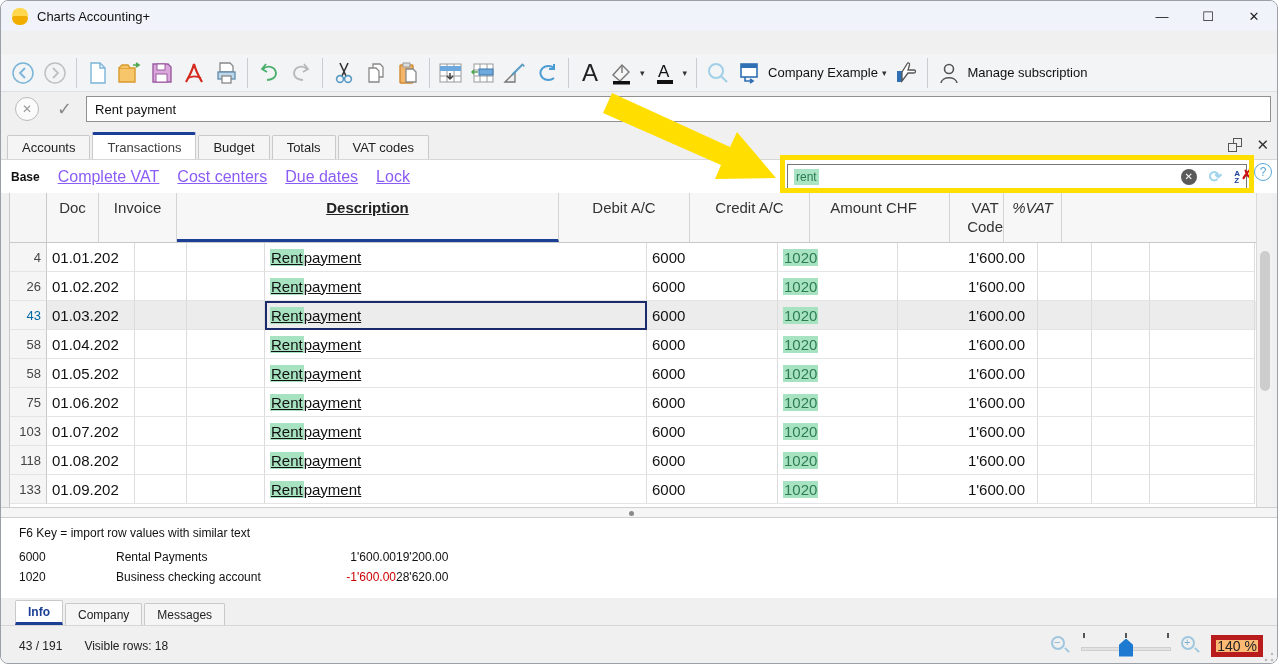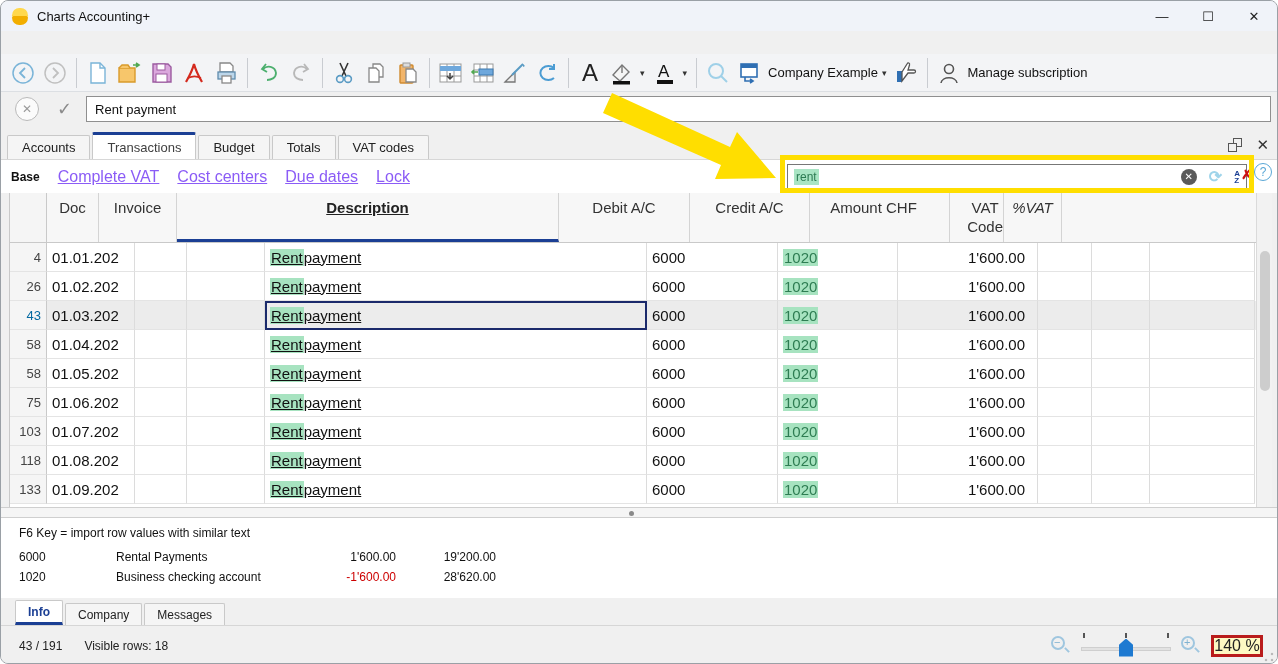--- a/index.html
+++ b/index.html
@@ -114,21 +114,21 @@
   .split-handle { position:absolute; left:628px; top:3px; width:5px; height:5px; border-radius:50%; background:#8a8a8a; }
 
   
   .infopanel { position:absolute; left:0; top:517px; width:100%; height:80px; background:#fff;
                font-size:12px; color:#111; padding:8px 0 0 18px; }
   .info-hint { margin-bottom:7px; }
   .info-row { display:flex; height:20px; align-items:center; }
   .ip-acct { width:97px; }
   .ip-name { width:190px; }
   .ip-amt  { width:90px; text-align:right; }
-  .ip-bal  { width:100px; text-align:right; }
+  .ip-bal  { width:100px; text-align:left; }
   .neg { color:#cc0000; }
 
   
   .bottombar { position:absolute; left:0; top:597px; width:100%; height:28px; background:#f0f0f0;
                display:flex; align-items:flex-end; padding-left:14px; border-bottom:1px solid #d6d6d6;}
   .btab { height:22px; background:#f5f5f5; border:1px solid #c9c9c9; border-bottom:none; font-size:12px;
           color:#222; display:flex; align-items:center; padding:0 12px; margin-right:2px; border-radius:2px 2px 0 0;}
   .btab.active { background:#fff; color:#1b3f94; font-weight:bold; height:25px; border-bottom:3px solid #1b3f94; }
 
   
@@ -138,22 +138,22 @@
   .zoom-area { position:absolute; right:14px; top:0; height:100%; display:flex; align-items:center; gap:10px; }
   .mag { width:20px; height:20px; position:relative; }
   .mag .lens { position:absolute; left:0; top:0; width:14px; height:14px; border:2px solid #9fc6df; border-radius:50%; }
   .mag .stem { position:absolute; left:13px; top:13px; width:6px; height:2px; background:#9fc6df; transform:rotate(45deg); }
   .mag .sign { position:absolute; left:3px; top:0px; font-size:11px; color:#7fb2d1; }
   .slider { position:relative; width:90px; height:26px; }
   .slider .track { position:absolute; left:0; right:0; top:14px; height:4px; background:#e2e2e2; border:1px solid #cfcfcf; }
   .slider .tick { position:absolute; top:0; width:2px; height:5px; background:#555; }
   .slider .handle { position:absolute; left:38px; top:6px; width:14px; height:18px; background:#1e7ad1;
                     clip-path:polygon(50% 0, 100% 35%, 100% 100%, 0 100%, 0 35%); }
-  .zoom-box { width:52px; height:22px; background:#fef9c3; border:3px solid #b91c1c; display:flex;
-              align-items:center; justify-content:center; font-size:16px; }
+  .zoom-box { width:52px; height:22px; background:#fdba74; border:5px solid #b91c1c; display:flex;
+              align-items:center; justify-content:center; font-size:14px; }
   .grip { position:absolute; right:3px; bottom:3px; width:10px; height:10px;
           background:
             radial-gradient(circle at 8px 2px, #b9b9b9 1.4px, transparent 1.6px),
             radial-gradient(circle at 8px 8px, #b9b9b9 1.4px, transparent 1.6px),
             radial-gradient(circle at 2px 8px, #b9b9b9 1.4px, transparent 1.6px); }
 </style>
 </head>
 <body>
 
 <div class="window">

